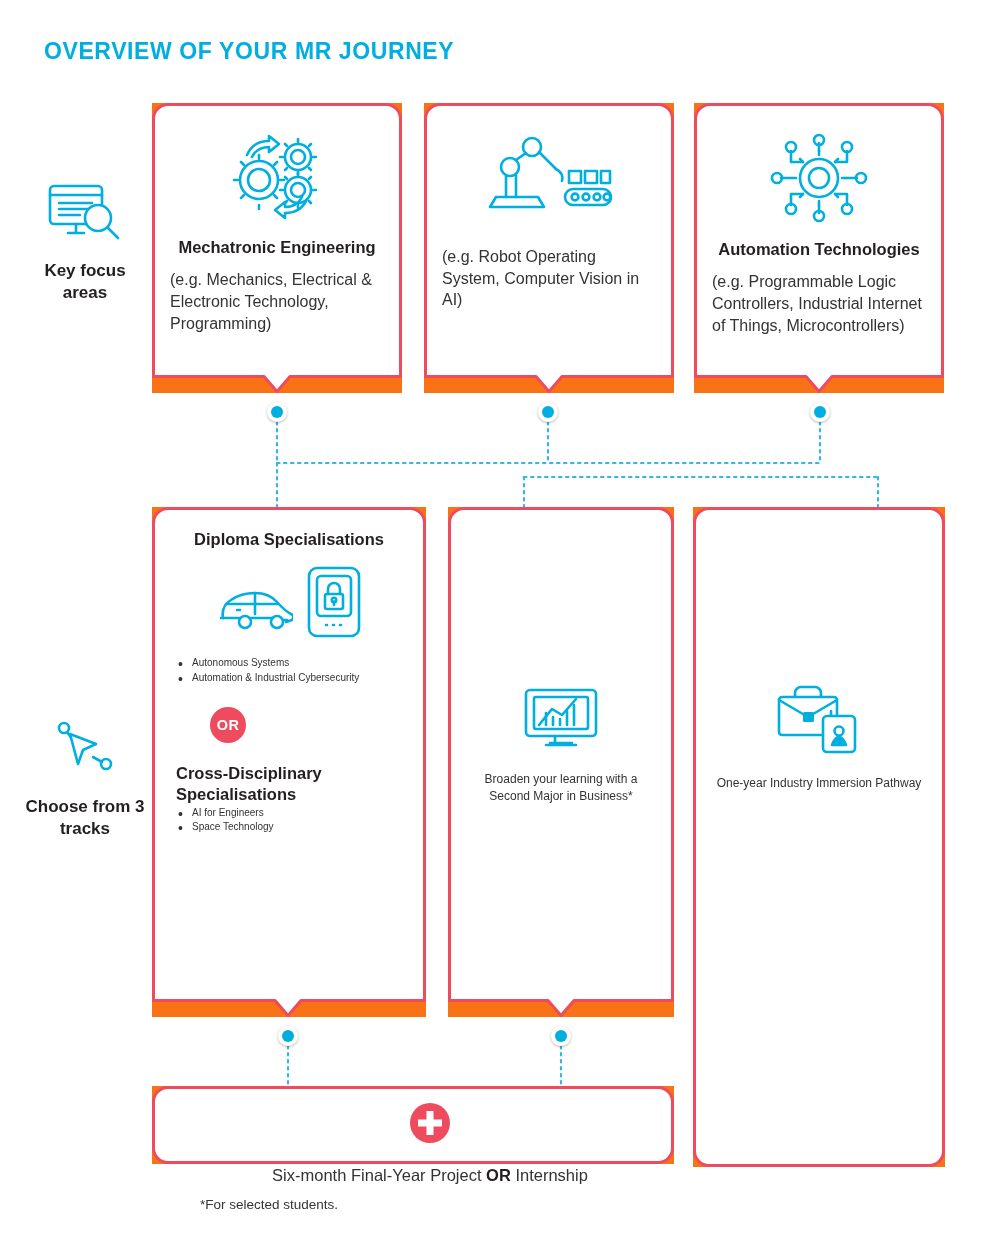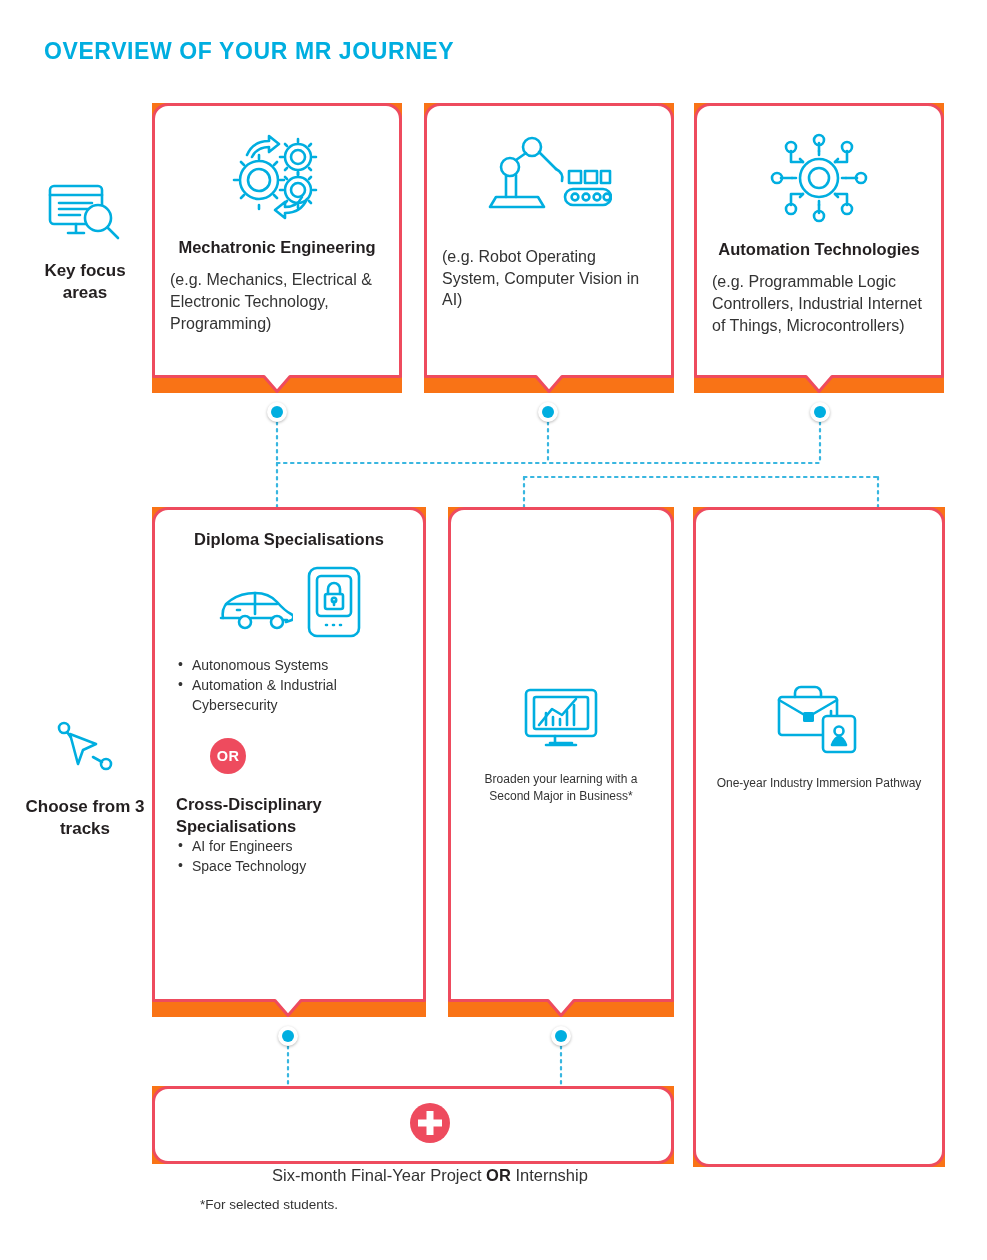--- a/index.html
+++ b/index.html
@@ -55,21 +55,21 @@
   }
   .card-plain {
     font-size:12px; line-height:1.45; text-align:center; color:#333;
   }
 
   .icon-row { display:flex; align-items:flex-end; justify-content:center; gap:14px; }
 
   .bullets { align-self:stretch; margin:0; padding:0; list-style:none; }
   .bullets li {
     position:relative; padding-left:16px;
-    font-size:14px; line-height:1.42; color:#333;
+    font-size:10px; line-height:1.42; color:#333;
   }
   .bullets li::before {
     content:"\2022"; position:absolute; left:2px; top:-1px; font-size:14px; color:#333;
   }
 
   .or-badge {
     width:36px; height:36px; border-radius:50%;
     background:#EE4B5E; color:#fff;
     font-size:14.5px; font-weight:bold; letter-spacing:0.3px;
     display:flex; align-items:center; justify-content:center;

